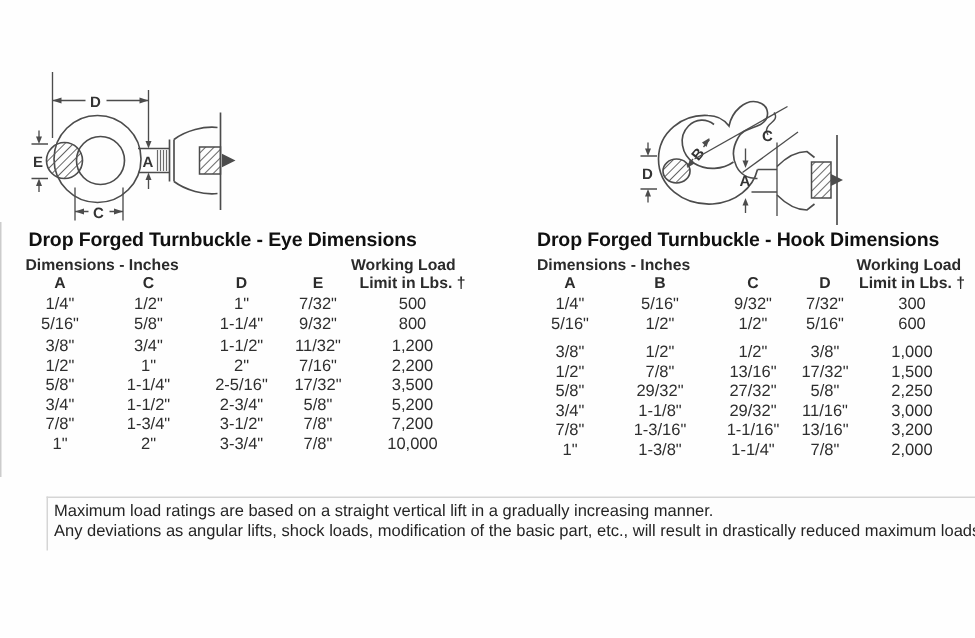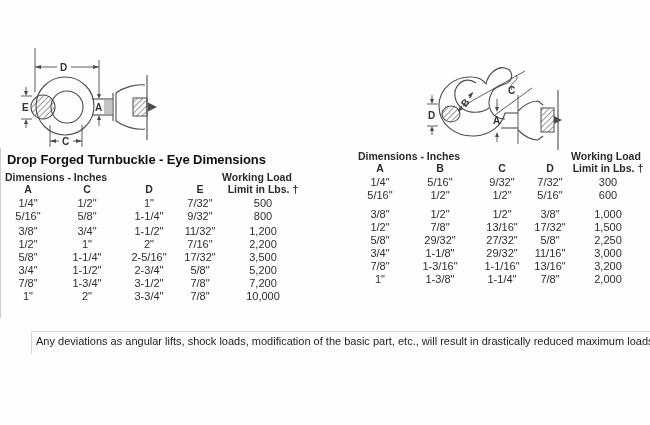--- a/index.html
+++ b/index.html
@@ -14,21 +14,21 @@
   svg.diagram { position:absolute; }
   #eye-svg  { left:20px;  top:45px; width:145px; height:105px; }
   #hook-svg { left:425px; top:62px; width:140px; height:93px; }
   .dwg { stroke:#4c4c4c; stroke-width:1.1; fill:none; }
   .dwg-thin { stroke:#6a6a6a; stroke-width:0.8; fill:none; }
   .dim { stroke:#4c4c4c; stroke-width:0.9; fill:none; }
   .ah { fill:#4c4c4c; stroke:none; }
   .lbl { font-family:"Liberation Sans",sans-serif; font-size:10px; font-weight:bold; fill:#333; }
 
   .tbl { position:absolute; top:150px; }
-  .tbl-eye  { left:2px;  width:302px; }
+  .tbl-eye  { left:14px;  width:302px; }
   .tbl-hook { left:355px; width:290px; }
   .tbl-title { font-size:13px; font-weight:bold; color:#101010; white-space:nowrap; letter-spacing:-0.1px; margin:2px 0 4px 0; }
   .tbl-eye  .tbl-title { margin-left:5px; }
   .tbl-hook .tbl-title { margin-left:3px; }
 
   .grp, .hdr { display:grid; font-weight:bold; font-size:10.5px; color:#2b2b2b; line-height:12px; }
   .tbl-eye  .grp, .tbl-eye  .hdr, .tbl-eye  .trow { grid-template-columns:52px 66px 58px 44px 82px; }
   .tbl-hook .grp, .tbl-hook .hdr, .tbl-hook .trow { grid-template-columns:50px 70px 54px 42px 74px; }
   .grp .dims { grid-column:1 / 5; text-align:left; padding-left:3px; white-space:nowrap; }
   .grp .wl   { text-align:left; white-space:nowrap; }
@@ -228,20 +228,21 @@
           <div>1"</div>
           <div>2"</div>
           <div>3-3/4"</div>
           <div>7/8"</div>
           <div>10,000</div>
         </div>
       </div>
   </div>
 
   <div class="tbl tbl-hook">
+    <div class="tbl-title">Drop Forged Turnbuckle - Hook Dimensions</div>
     <div class="grp">
       <div class="dims">Dimensions - Inches</div>
       <div class="wl">Working Load</div>
     </div>
     <div class="hdr">
       <div>A</div>
       <div>B</div>
       <div>C</div>
       <div>D</div>
       <div>Limit in Lbs. †</div>
@@ -300,15 +301,16 @@
           <div>1"</div>
           <div>1-3/8"</div>
           <div>1-1/4"</div>
           <div>7/8"</div>
           <div>2,000</div>
         </div>
       </div>
   </div>
 
   <div class="footnotes">
+    <div>Maximum load ratings are based on a straight vertical lift in a gradually increasing manner.</div>
     <div>Any deviations as angular lifts, shock loads, modification of the basic part, etc., will result in drastically reduced maximum loads.</div>
   </div>
 </div>
 
 </body></html>

